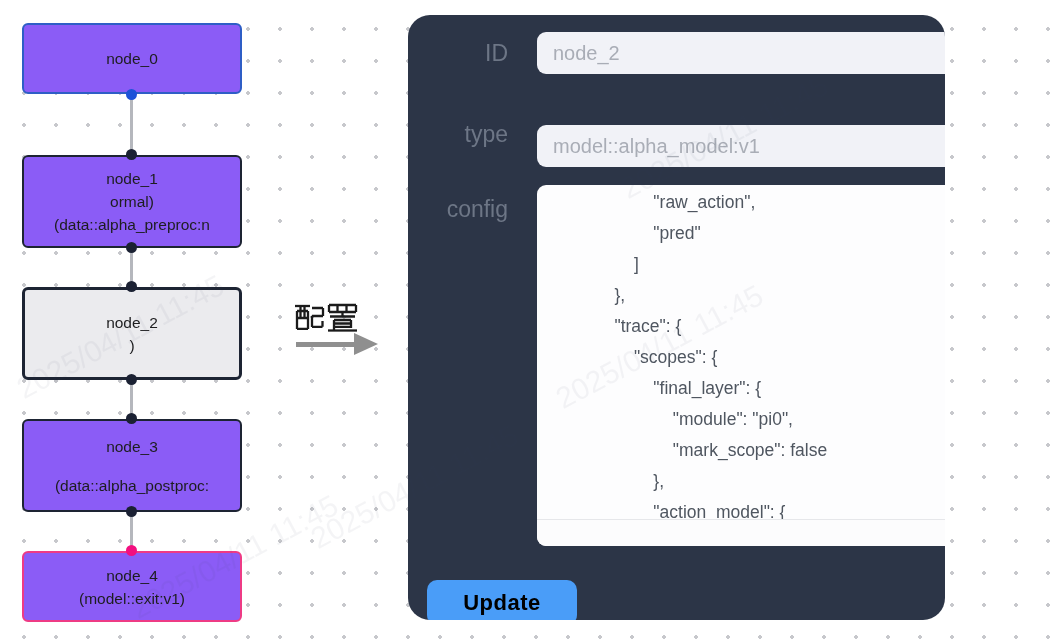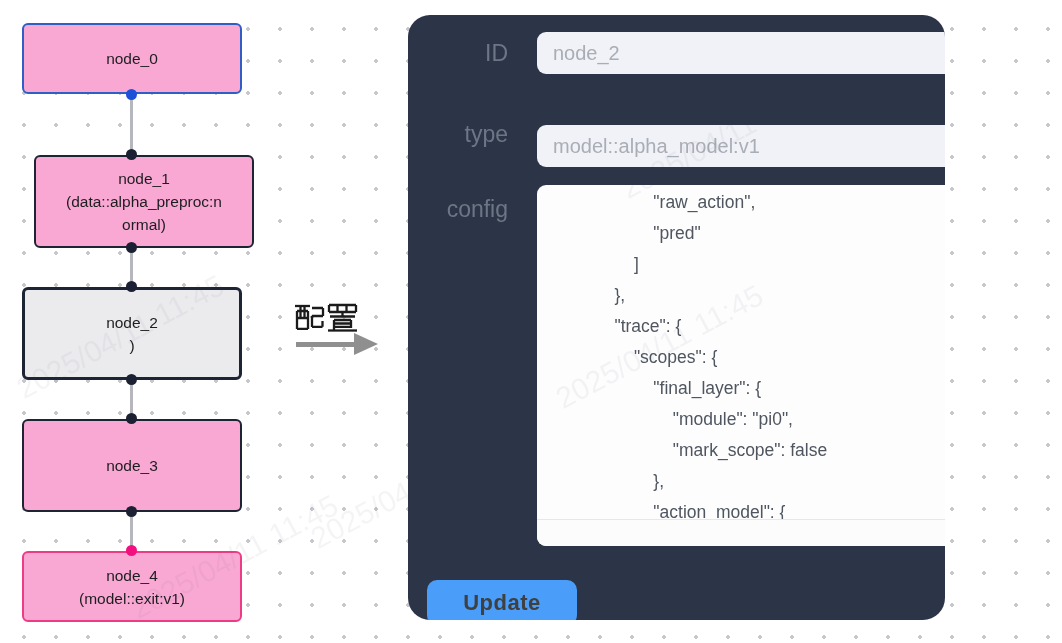--- a/index.html
+++ b/index.html
@@ -13,27 +13,27 @@
   .visually-hidden{position:absolute;width:1px;height:1px;overflow:hidden;clip:rect(0 0 0 0);white-space:nowrap;}
   
   .canvas{position:absolute;left:0;top:0;width:408px;height:643px;}
   .edge{position:absolute;left:130px;width:2.5px;background:#b5b7bd;}
   .edge.e0{top:94px;height:61px}
   .edge.e1{top:248px;height:39px}
   .edge.e2{top:380px;height:39px}
   .edge.e3{top:512px;height:39px}
   .node{
     position:absolute;left:22px;width:220px;box-sizing:border-box;
-    background:#f9a8d4;border:2px solid #1d2433;border-radius:6px;
+    background:#8b5cf6;border:2px solid #1d2433;border-radius:6px;
     display:flex;flex-direction:column;align-items:center;justify-content:center;
     text-align:center;font-size:15.5px;line-height:23px;color:#1d1d1f;
   }
   .node .nl{display:block;width:100%;}
   .node.n0{top:23px;height:71px;border-color:#2e5ec6;}
-  .node.n1{top:155px;height:93px;margin-left:12px;}
+  .node.n1{top:155px;height:93px;}
   .node.n2{top:287px;height:93px;border-width:3px;background:#ebebee;}
   .node.n3{top:419px;height:93px;gap:16px;}
   .node.n4{top:551px;height:71px;border-color:#ee3b85;}
   .handle{position:absolute;left:126px;width:11px;height:11px;border-radius:50%;background:#1b2133;}
   .handle.blue{background:#1d52d8}
   .handle.pink{background:#f20f80}
   .h0b{top:89px}.h1t{top:149px}.h1b{top:242px}.h2t{top:281px}
   .h2b{top:374px}.h3t{top:413px}.h3b{top:506px}.h4t{top:545px}
   
   .anno-label{position:absolute;left:294px;top:301px;}
@@ -59,21 +59,21 @@
     font-family:"Liberation Sans","DejaVu Sans",sans-serif;
     font-size:17.5px;line-height:31px;color:#4f5660;}
   .scroll-track{position:absolute;right:0;top:0;width:34px;bottom:26px;box-sizing:border-box;
     background:#f4f5f7;border-left:1px solid #dfe0e4;}
   .scroll-thumb{position:absolute;right:6px;top:20px;width:21px;height:42px;border-radius:11px;background:#c4c5c9;}
   .hscroll{position:absolute;left:0;right:34px;bottom:0;height:26px;background:#fcfcfd;border-top:1px solid #e6e7ea;}
   .corner{position:absolute;right:0;bottom:0;width:34px;height:26px;box-sizing:border-box;
     background:#f7f8f9;border-left:1px solid #e6e7ea;border-top:1px solid #e6e7ea;}
   .grip{position:absolute;right:2px;bottom:2px;width:20px;height:20px;}
   .update-btn{position:absolute;left:19px;top:565px;width:150px;height:45px;
-    background:#4a9df8;color:#404040;border:none;border-radius:10px;
+    background:#4a9df8;color:#000000;border:none;border-radius:10px;
     font-family:"Liberation Sans","DejaVu Sans",sans-serif;
     font-size:22px;font-weight:bold;letter-spacing:.5px;cursor:pointer;}
   
   .wm{position:absolute;left:0;top:0;width:1062px;height:643px;pointer-events:none;}
   .wm span{position:absolute;transform:rotate(-28deg);font-size:30px;color:#3a465c;opacity:.05;white-space:nowrap;}
   .wm .w1{left:6px;top:320px}.wm .w2{left:545px;top:330px}.wm .w3{left:120px;top:540px}
   .wm .w4{left:610px;top:120px}.wm .w5{left:300px;top:470px}
   .glyph path{fill:none;stroke:#1b1b1b;stroke-width:2.3;stroke-linecap:butt;}
 </style>
 </head>
@@ -84,29 +84,30 @@
   <div class="edge e1"></div>
   <div class="edge e2"></div>
   <div class="edge e3"></div>
 
   <div class="node n0">
     <span class="nl">node_0</span>
     <span class="nl"></span>
   </div>
   <div class="node n1">
     <span class="nl">node_1</span>
+    <span class="nl">ormal)</span>
     <span class="nl">(data::alpha_preproc:n</span>
-    <span class="nl">ormal)</span>
   </div>
   <div class="node n2">
     <span class="nl">node_2</span>
     <span class="nl">)</span>
   </div>
   <div class="node n3">
     <span class="nl">node_3</span>
+    <span class="nl">(data::alpha_postproc:</span>
   </div>
   <div class="node n4">
     <span class="nl">node_4</span>
     <span class="nl">(model::exit:v1)</span>
     <span class="nl"></span>
   </div>
 
   <div class="handle blue h0b"></div>
   <div class="handle h1t"></div>
   <div class="handle h1b"></div>

